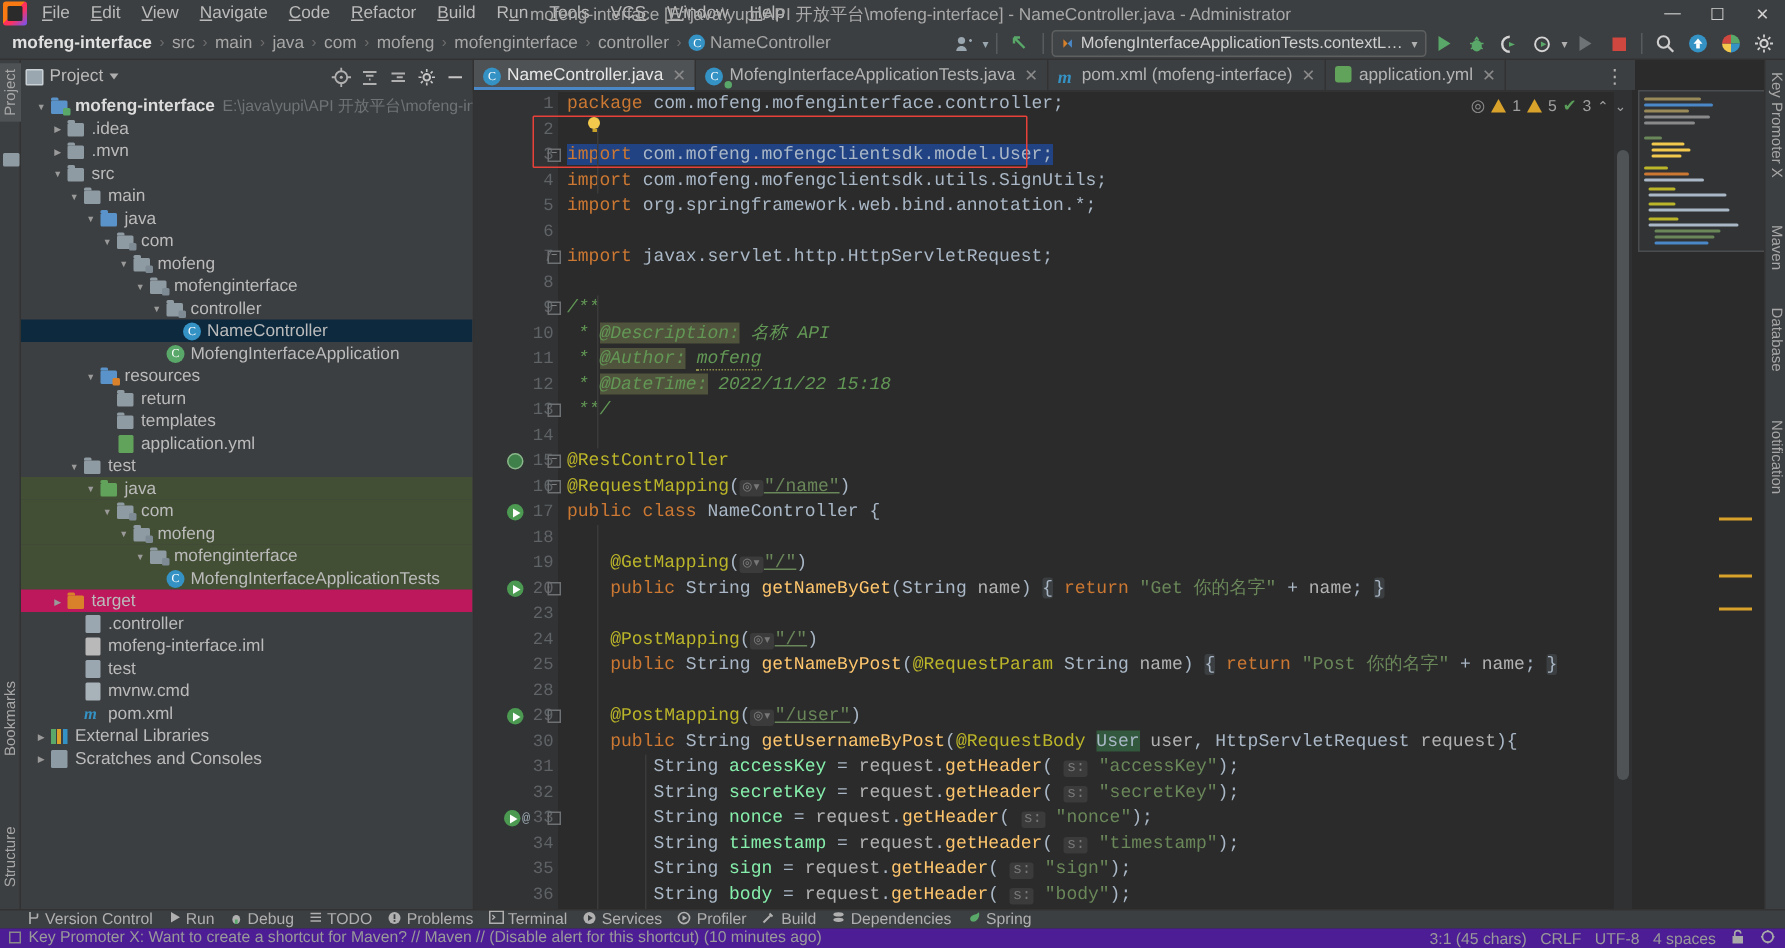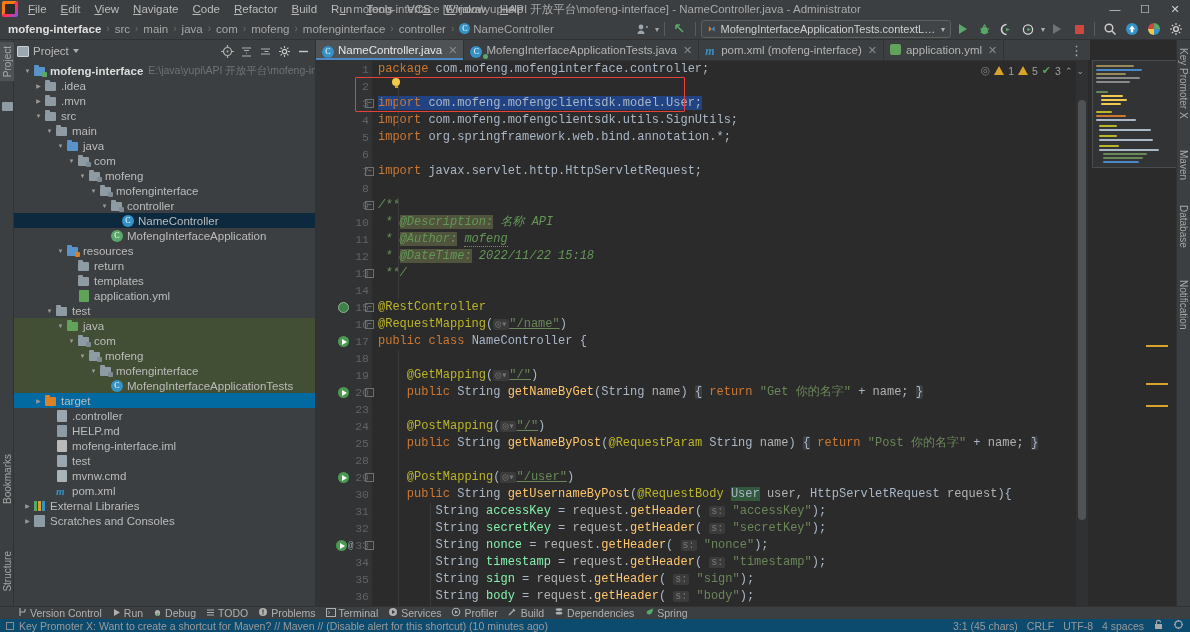--- a/index.html
+++ b/index.html
@@ -100,21 +100,21 @@
   .tree {
     flex: 1; overflow: hidden; font-size: 11.5px; padding-top: 1px;
     background: #3c3f41;
   }
   .row {
     height: 15px; display: flex; align-items: center; white-space: nowrap;
     padding-right: 4px; position: relative;
   }
   .row.selected { background: #0d293e; }
   .row.hi-test { background: #434f34; }
-  .row.hi-target { background: #0369a1; }
+  .row.hi-target { background: #be185d; }
   .arrow { width: 11px; flex: 0 0 11px; text-align: center; font-size: 8px; color: #9a9a9a; }
   .arrow.down::before { content: "\25BC"; font-size: 6px; }
   .arrow.right::before { content: "\25B6"; font-size: 6px; }
   .tlabel { color: #bbbbbb; }
   .tlabel.bold { font-weight: bold; color: #dcdcdc; }
   .tpath { color: #6f7375; font-size: 10.5px; margin-left: 5px; }
   .ficon { width: 14px; flex: 0 0 14px; margin-right: 3px; position: relative; height: 12px; }
   .fold {
     position:absolute; left:1px; top:2px; width:11px; height:9px; background:#8f9ba3;
     border-radius:1px;
@@ -283,21 +283,21 @@
   
   .bottom-bar {
     position: absolute; left: 0; right: 0; bottom: 13px; height: 13px;
     background: #3c3f41; display: flex; align-items: center;
     font-size: 10.5px; color: #b0b0b0; padding-left: 18px; gap: 10px;
     border-top: 1px solid #323232;
   }
   .bb-item { display: flex; align-items: center; gap: 3px; white-space: nowrap; }
   .statusbar {
     position: absolute; left: 0; right: 0; bottom: 0; height: 13px;
-    background: #0c4a6e; display: flex; align-items: center;
+    background: #4c1d95; display: flex; align-items: flex-start;
     font-size: 10.5px; color: #9a9a9a; padding: 0 6px;
   }
   .sb-left { display: flex; align-items: center; gap: 5px; }
   .sb-right { margin-left: auto; display: flex; align-items: center; gap: 9px; }
   .chkbox { width: 8px; height: 8px; border: 1px solid #8a8a8a; }
 </style>
 </head>
 <body>
 
 <div id="app">
@@ -679,28 +679,20 @@
           </span>
           <span class="tlabel">target</span>
         </div>
         <div class="row">
           <span style="width:30px;flex:0 0 30px"></span>
           <span class="arrow"></span>
           <span class="ficon">
             <span class="file-ico git"></span>
           </span>
           <span class="tlabel">.controller</span>
-        </div>
-        <div class="row">
-          <span style="width:30px;flex:0 0 30px"></span>
-          <span class="arrow"></span>
-          <span class="ficon">
-            <span class="file-ico md"></span>
-          </span>
-          <span class="tlabel">HELP.md</span>
         </div>
         <div class="row">
           <span style="width:30px;flex:0 0 30px"></span>
           <span class="arrow"></span>
           <span class="ficon">
             <span class="file-ico"></span>
           </span>
           <span class="tlabel">mofeng-interface.iml</span>
         </div>
         <div class="row">

